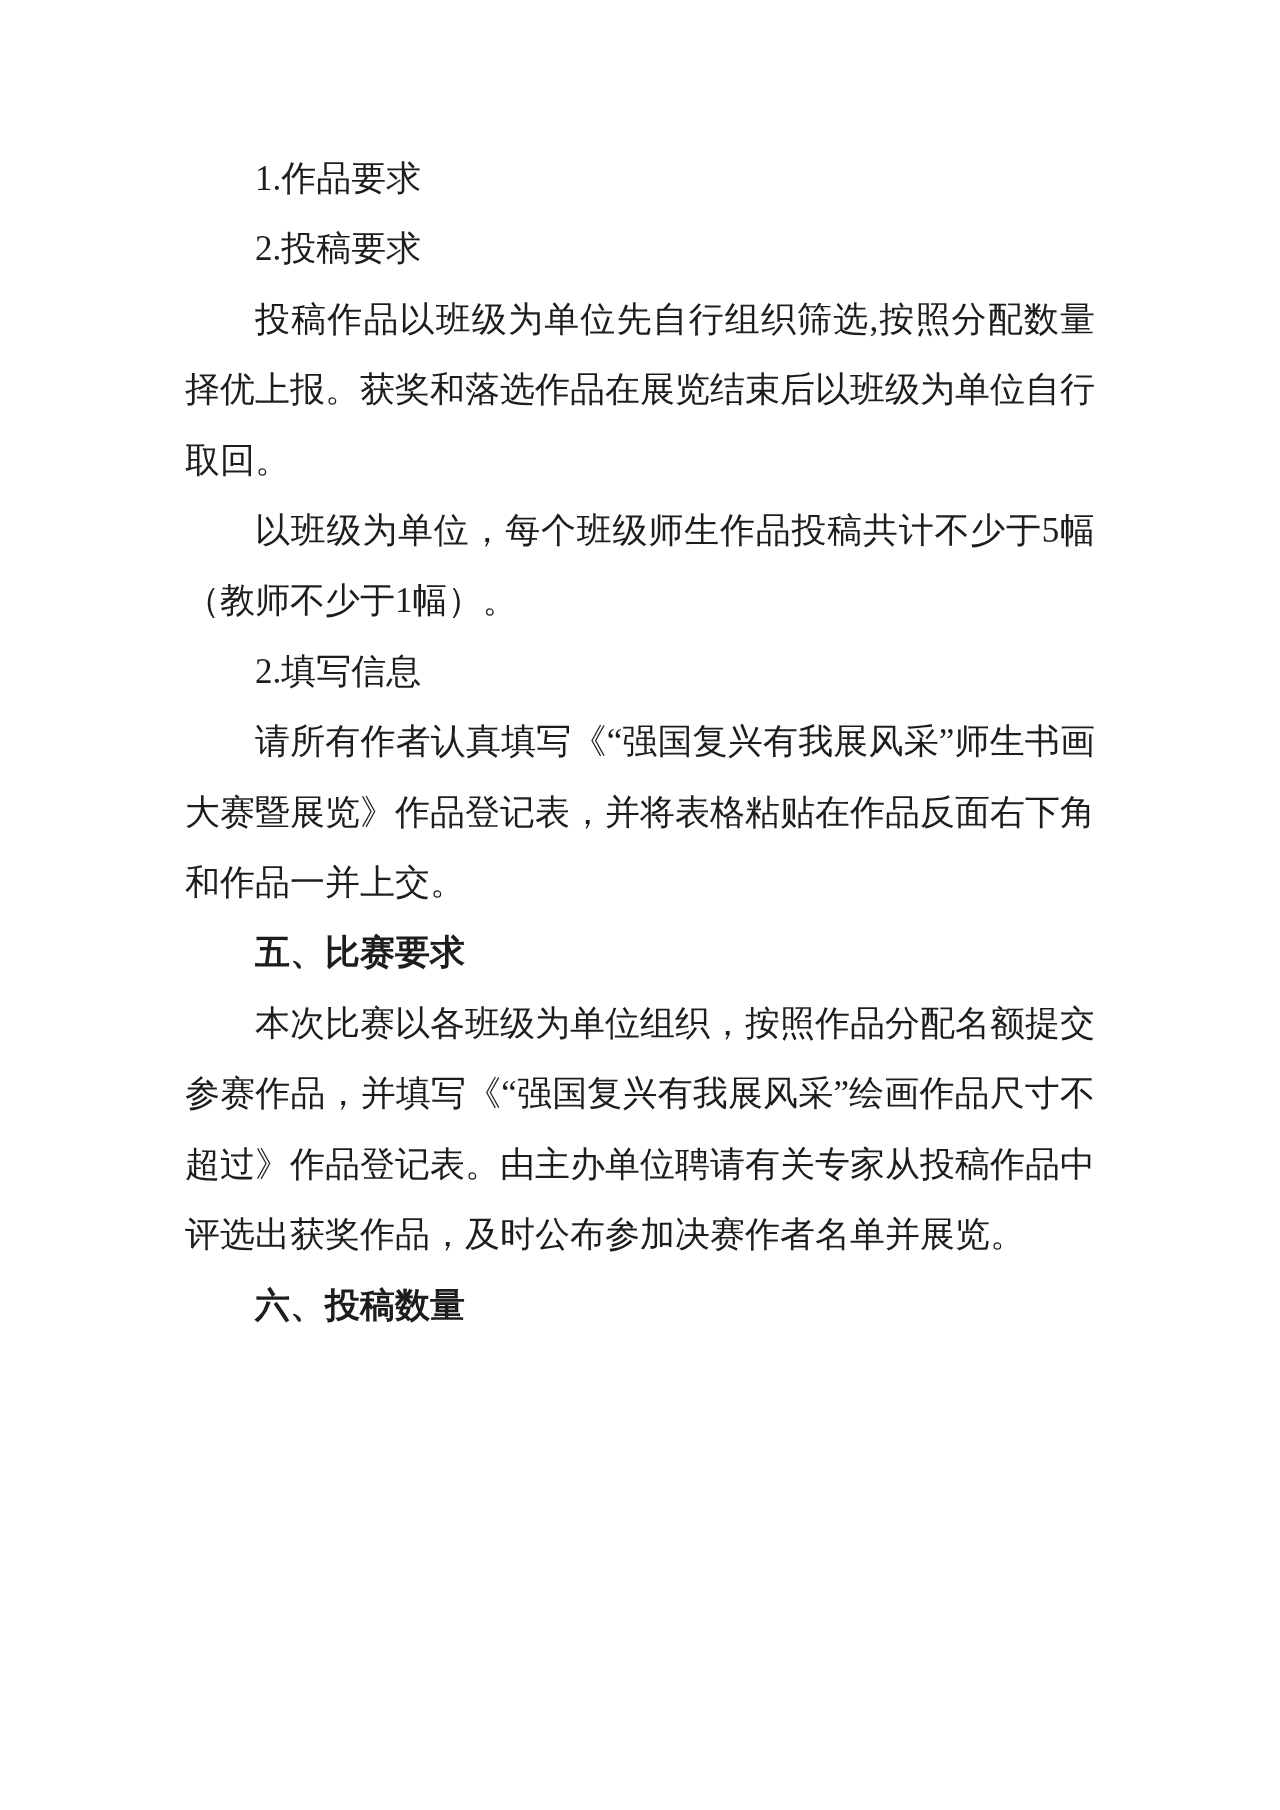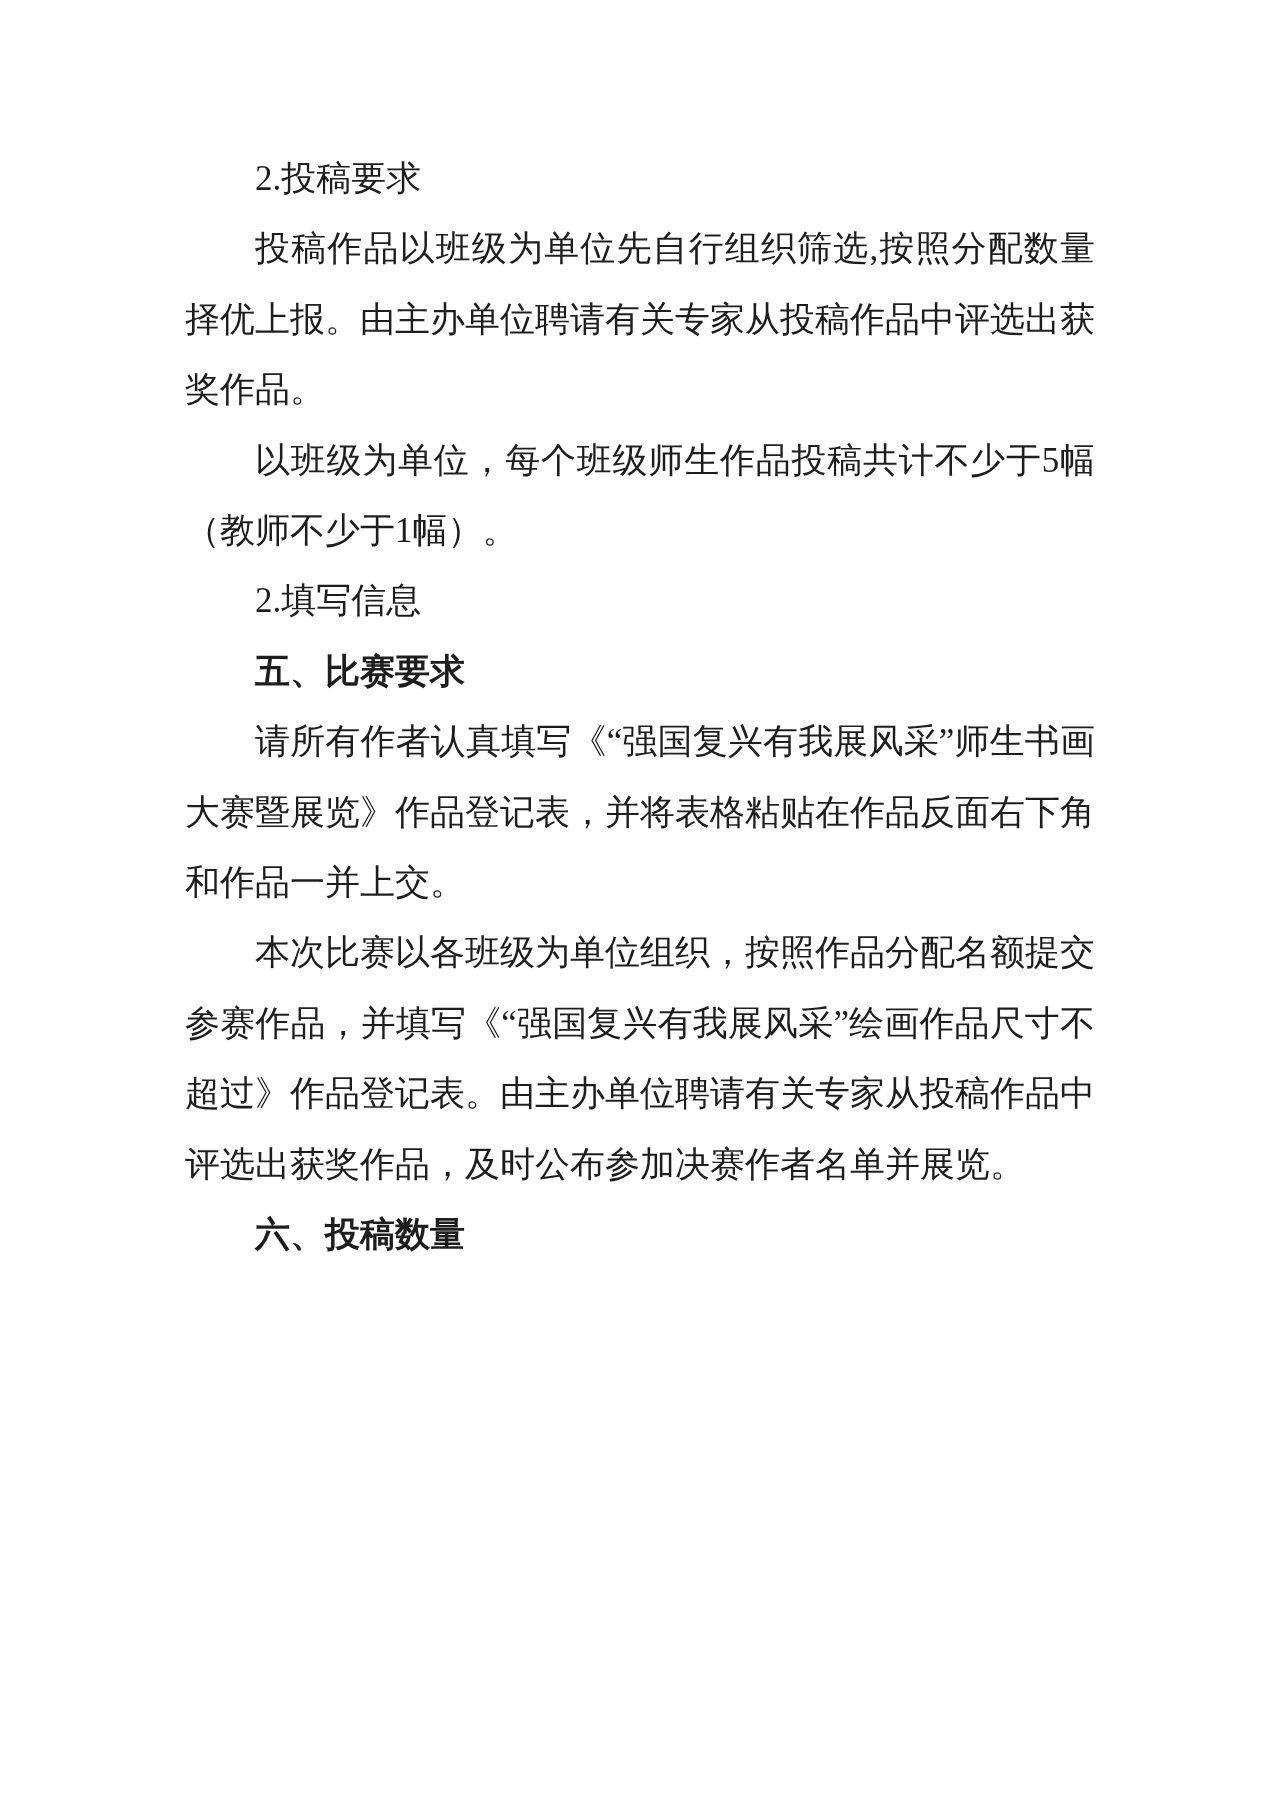--- a/index.html
+++ b/index.html
@@ -34,22 +34,23 @@
   }
   .heading-bold {
     font-weight: bold;
   }
 </style>
 </head>
 <body>
 
 <div class="page">
   <div class="doc">
+    <p class="block subheading">1.作品要求</p>
     <p class="block subheading">2.投稿要求</p>
-    <p class="block">投稿作品以班级为单位先自行组织筛选,按照分配数量择优上报。由主办单位聘请有关专家从投稿作品中评选出获奖作品。</p>
+    <p class="block">投稿作品以班级为单位先自行组织筛选,按照分配数量择优上报。获奖和落选作品在展览结束后以班级为单位自行取回。</p>
     <p class="block">以班级为单位，每个班级师生作品投稿共计不少于5幅（教师不少于1幅）。</p>
     <p class="block subheading">2.填写信息</p>
+    <p class="block">请所有作者认真填写《“强国复兴有我展风采”师生书画大赛暨展览》作品登记表，并将表格粘贴在作品反面右下角和作品一并上交。</p>
     <p class="block heading-bold">五、比赛要求</p>
-    <p class="block">请所有作者认真填写《“强国复兴有我展风采”师生书画大赛暨展览》作品登记表，并将表格粘贴在作品反面右下角和作品一并上交。</p>
     <p class="block">本次比赛以各班级为单位组织，按照作品分配名额提交参赛作品，并填写《“强国复兴有我展风采”绘画作品尺寸不超过》作品登记表。由主办单位聘请有关专家从投稿作品中评选出获奖作品，及时公布参加决赛作者名单并展览。</p>
     <p class="block heading-bold">六、投稿数量</p>
   </div>
 </div>
 
 </body></html>

